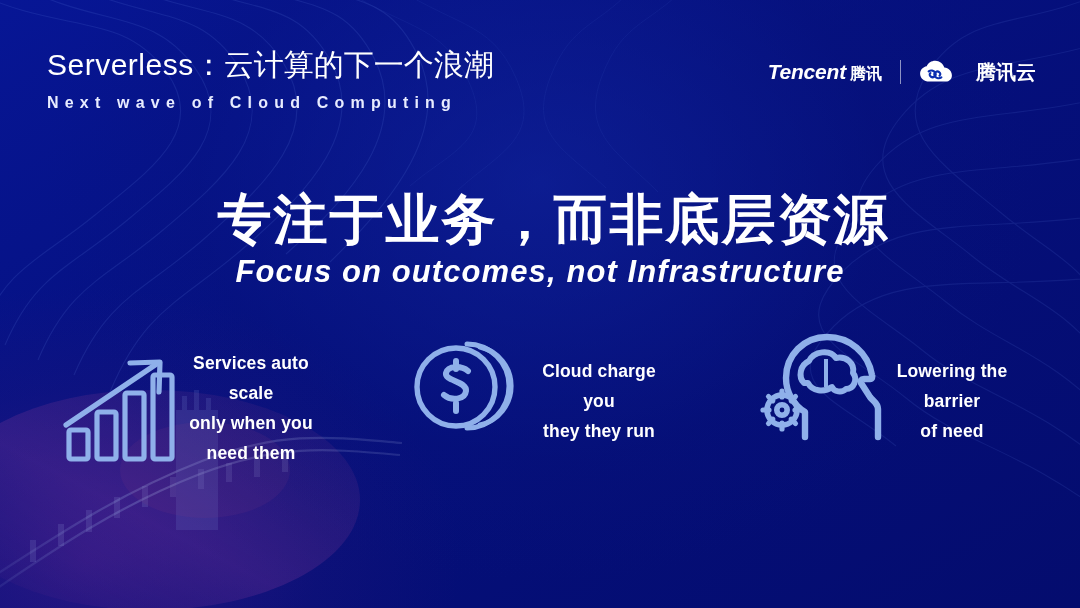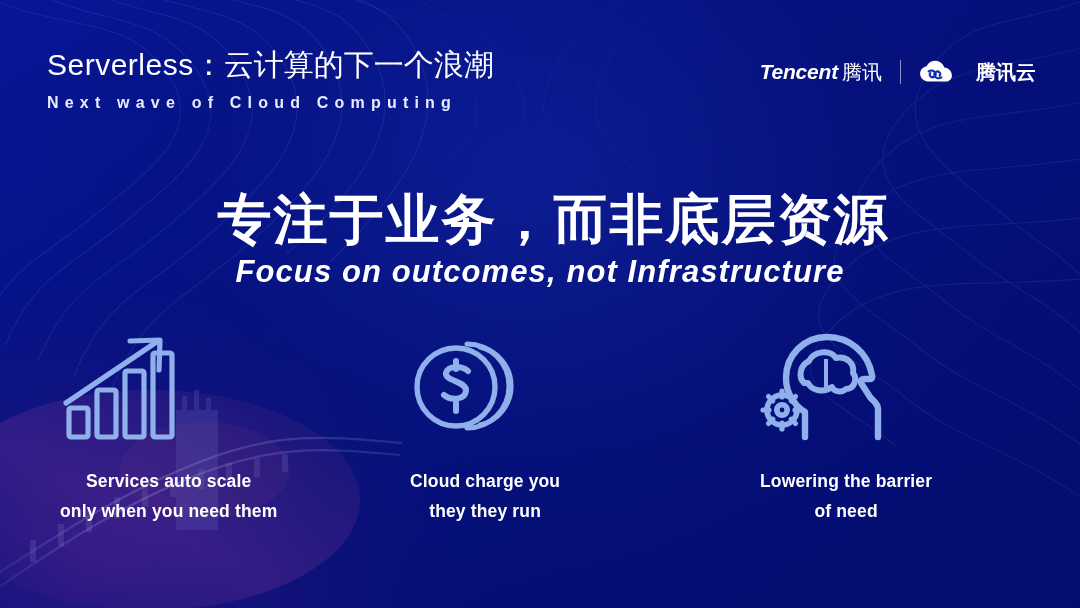--- a/index.html
+++ b/index.html
@@ -57,21 +57,21 @@
   }
   .logo-tencent {
     display:flex; align-items:baseline; gap:4px;
     color:#ffffff;
   }
   .logo-tencent .latin {
     font-size:21px; font-weight:700; font-style:italic;
     letter-spacing:-.2px;
   }
   .logo-tencent .cn {
-    font-size:20px; font-weight:400; letter-spacing:0;
+    font-size:16px; font-weight:700; letter-spacing:0;
   }
   .logo-divider {
     width:1px; height:24px; background:rgba(255,255,255,.55);
   }
   .logo-cloud {
     display:flex; align-items:center; gap:23px; color:#fff;
   }
   .logo-cloud .cn { font-size:20px; font-weight:700; }
 
   
@@ -101,21 +101,21 @@
   
   .features {
     position:absolute; left:0; right:0; top:328px;
     display:flex;
     justify-content:center;
     align-items:flex-start;
     gap:90px;
   }
   .feature {
     width:260px;
-    display:flex; flex-direction:column; align-items:flex-start;
+    display:flex; align-items:flex-end;
   }
   .feature-icon {
     height:118px;
     display:flex; align-items:center; justify-content:center;
   }
   .feature-caption {
     margin-top:20px;
     font-size:17.5px;
     font-weight:700;
     color:#ffffff;

